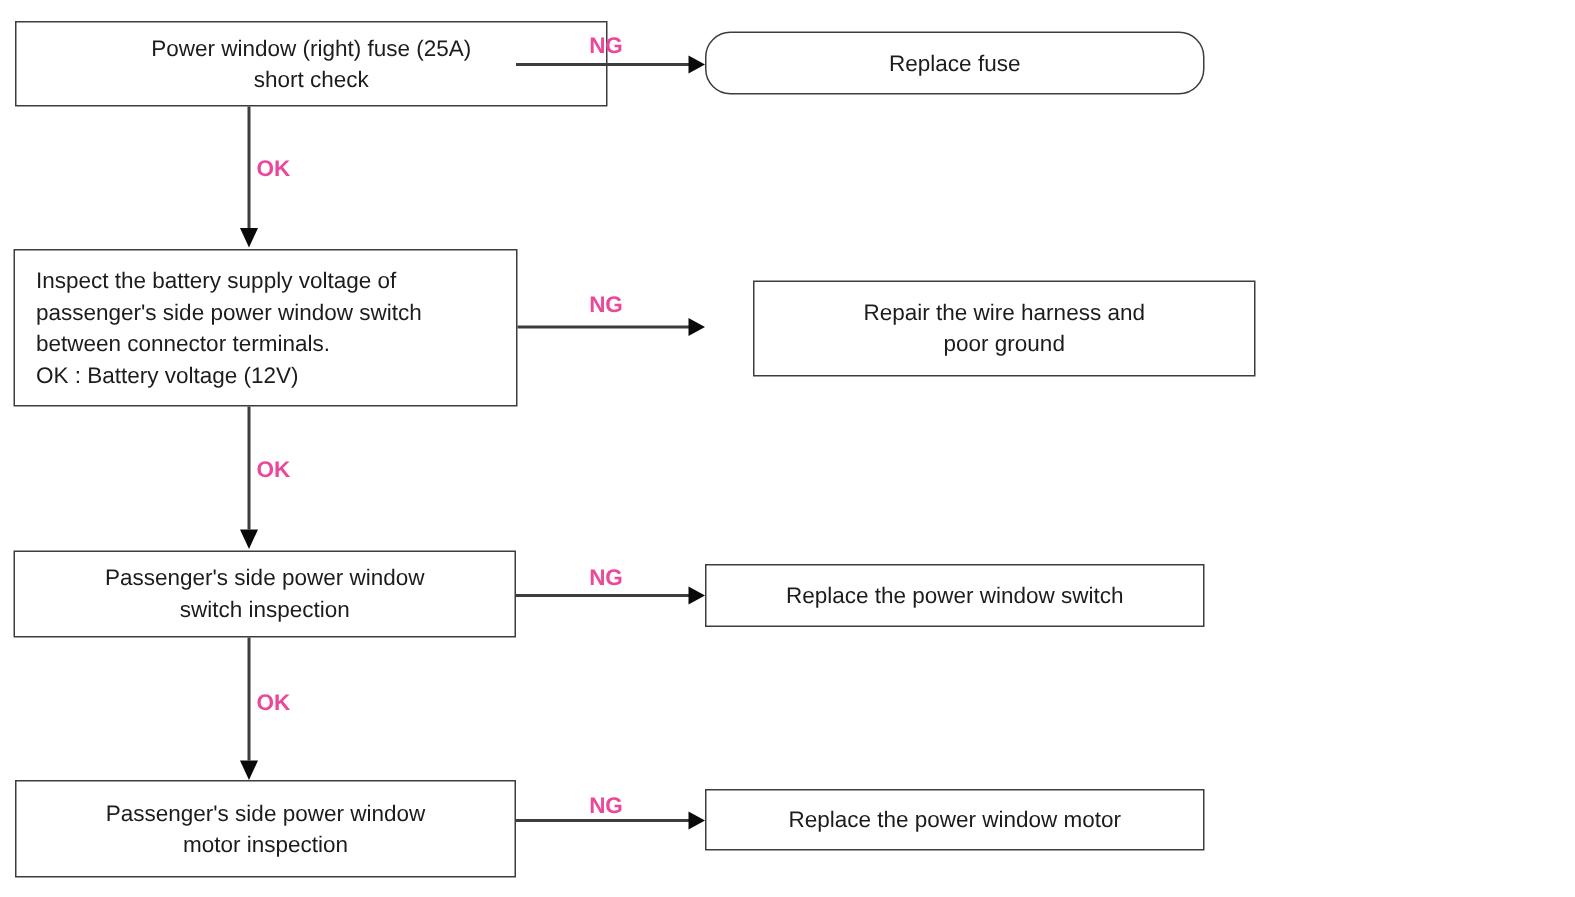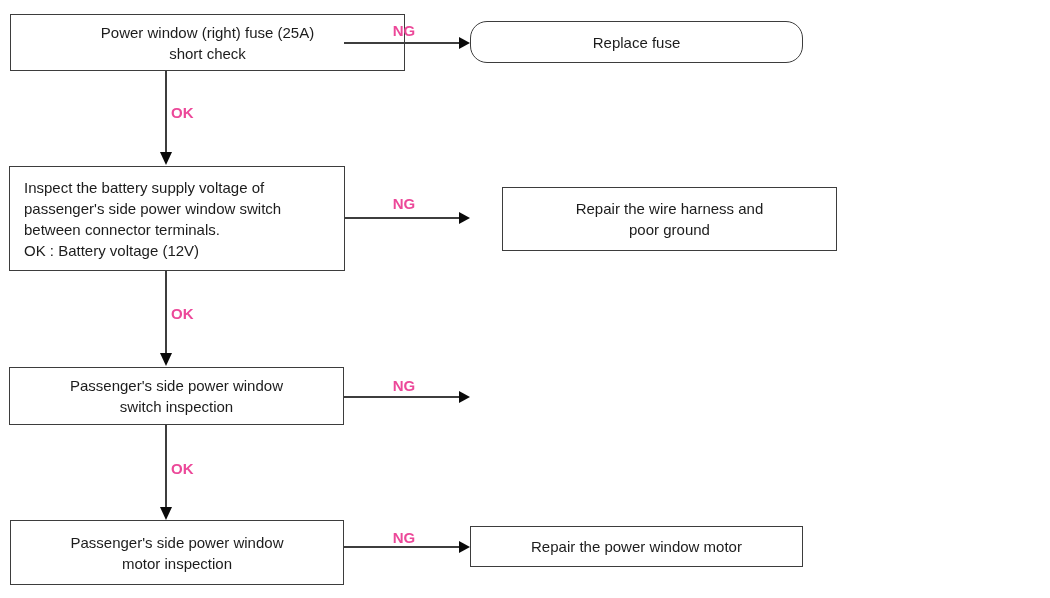--- a/index.html
+++ b/index.html
@@ -110,28 +110,31 @@
   <div class="head-down" style="left:160px; top:353px;"></div>
   <span class="edge-label" style="left:171px; top:305px; text-align:left;">OK</span>
 
   <div class="box" style="left:9px; top:367px; width:335px; height:58px;">
     <span class="txt">Passenger's side power window
 switch inspection</span>
   </div>
   <div class="hline" style="left:344px; top:396px; width:116px;"></div>
   <div class="head-right" style="left:459px; top:391px;"></div>
   <span class="edge-label" style="left:387px; top:377px;">NG</span>
+  <div class="box" style="left:470px; top:376px; width:333px; height:42px;">
+    <span class="txt">Replace the power window switch</span>
+  </div>
   <div class="vline" style="left:165px; top:425px; height:82px;"></div>
   <div class="head-down" style="left:160px; top:507px;"></div>
   <span class="edge-label" style="left:171px; top:460px; text-align:left;">OK</span>
 
   <div class="box" style="left:10px; top:520px; width:334px; height:65px;">
     <span class="txt">Passenger's side power window
 motor inspection</span>
   </div>
   <div class="hline" style="left:344px; top:546px; width:116px;"></div>
   <div class="head-right" style="left:459px; top:541px;"></div>
   <span class="edge-label" style="left:387px; top:529px;">NG</span>
   <div class="box" style="left:470px; top:526px; width:333px; height:41px;">
-    <span class="txt">Repair the power window motor</span>
+    <span class="txt">Replace the power window motor</span>
   </div>
 
 </div>
 
 </body></html>

